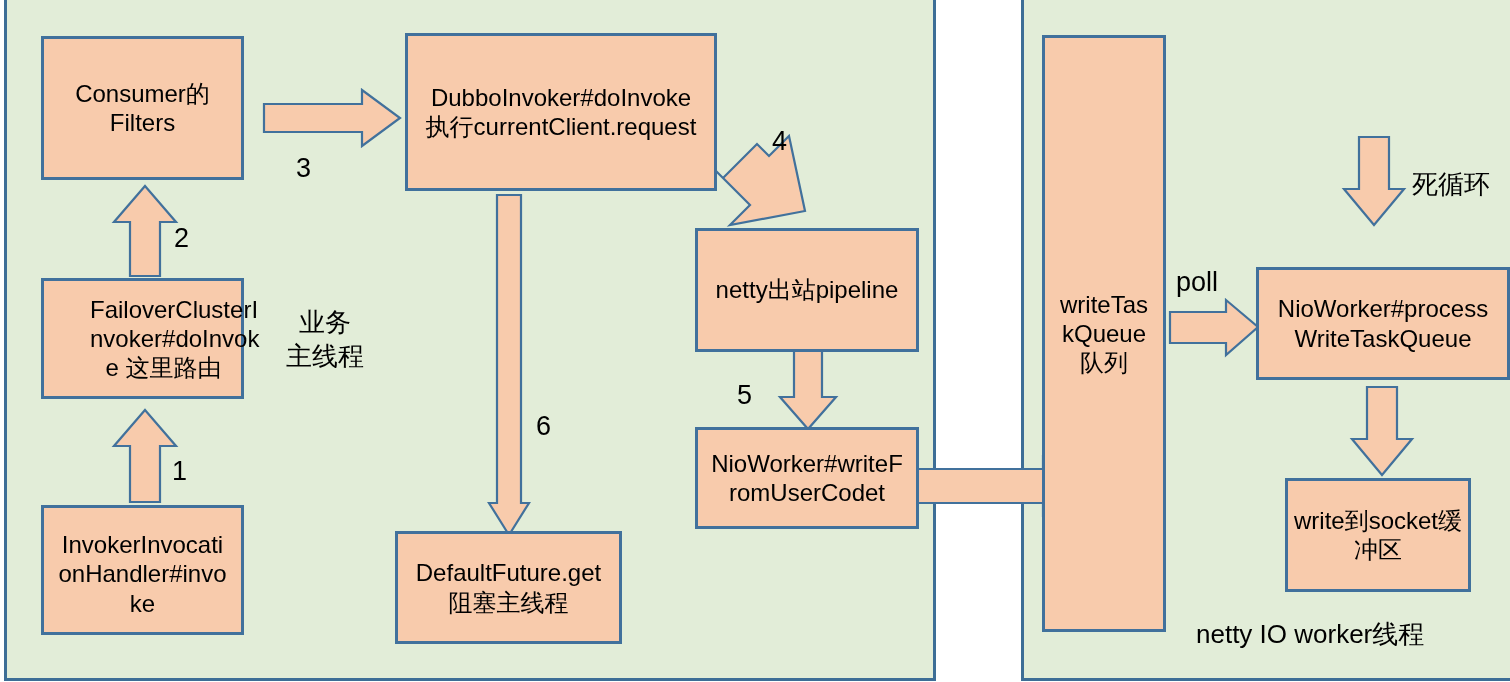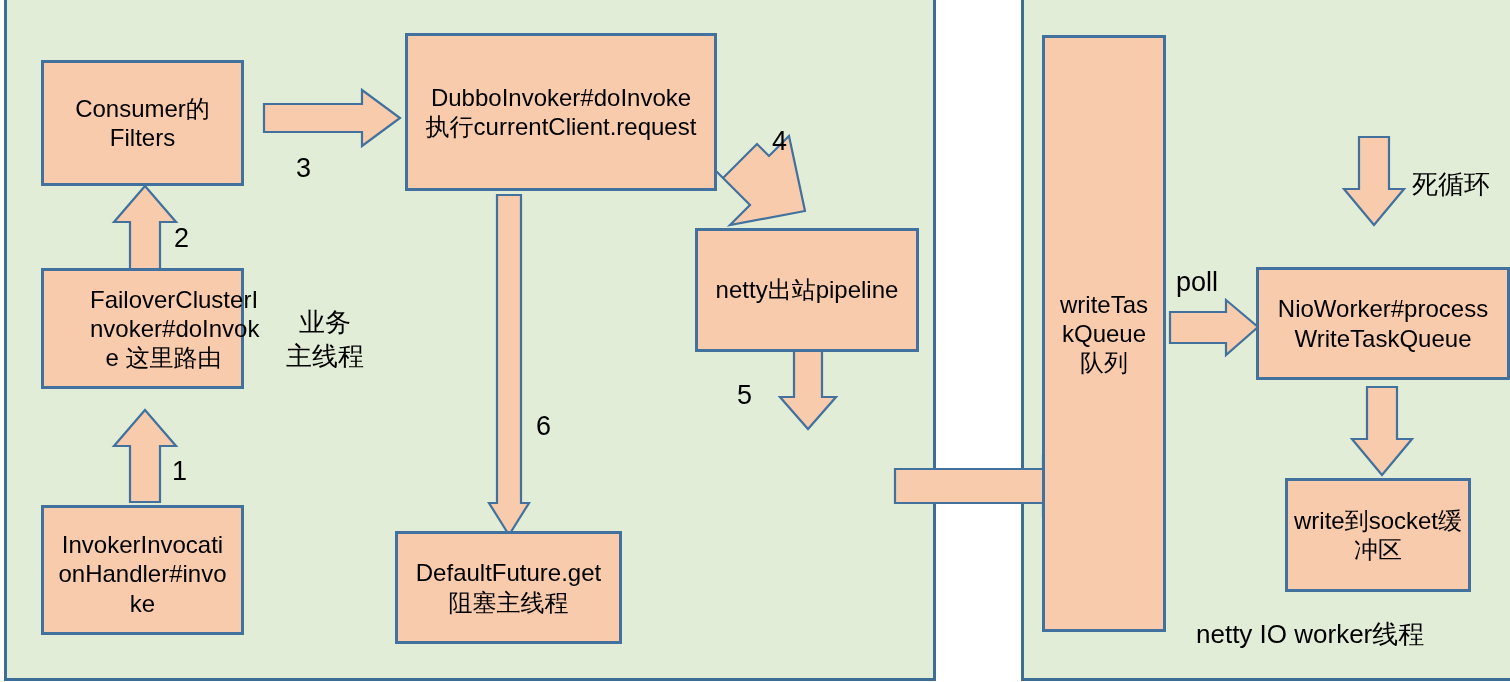--- a/index.html
+++ b/index.html
@@ -90,26 +90,26 @@
   </svg>
 
   <svg class="arrow-svg" style="left:1342px; top:135px; width:64px; height:92px;" viewBox="0 0 64 92">
     <polygon class="arrow-shape" points="17,2 47,2 47,54 62,54 32,90 2,54 17,54"></polygon>
   </svg>
 
   <svg class="arrow-svg" style="left:1350px; top:385px; width:64px; height:92px;" viewBox="0 0 64 92">
     <polygon class="arrow-shape" points="17,2 47,2 47,54 62,54 32,90 2,54 17,54"></polygon>
   </svg>
 
-  <div class="box" style="left:41px; top:60px; width:203px; height:126px; font-size:24px;">
+  <div class="box" style="left:41px; top:36px; width:203px; height:144px; font-size:24px;">
     <span style="white-space:pre-line;">Consumer的
 Filters</span>
   </div>
 
-  <div class="box" style="left:41px; top:268px; width:203px; height:121px; font-size:24px;padding-left:46px;">
+  <div class="box" style="left:41px; top:278px; width:203px; height:121px; font-size:24px;padding-left:46px;">
     <span style="white-space:pre-line;">FailoverClusterI
 nvoker#doInvok
 e 这里路由</span>
   </div>
 
   <div class="box" style="left:41px; top:505px; width:203px; height:130px; font-size:24px;">
     <span style="white-space:pre-line;margin-top:8px;">InvokerInvocati
 onHandler#invo
 ke</span>
   </div>
@@ -121,20 +121,24 @@
 
   <div class="box" style="left:395px; top:531px; width:227px; height:113px; font-size:24px;">
     <span style="white-space:pre-line;">DefaultFuture.get
 阻塞主线程</span>
   </div>
 
   <div class="box" style="left:695px; top:228px; width:224px; height:124px; font-size:24px;">
     <span style="white-space:pre-line;">netty出站pipeline</span>
   </div>
 
+  <div class="box" style="left:695px; top:427px; width:224px; height:102px; font-size:24px;">
+    <span style="white-space:pre-line;">NioWorker#writeF
+romUserCodet</span>
+  </div>
 
   <div class="box" style="left:1042px; top:35px; width:124px; height:597px; font-size:24px;">
     <span style="white-space:pre-line;">writeTas
 kQueue
 队列</span>
   </div>
 
 
   <div class="box" style="left:1256px; top:267px; width:254px; height:113px; font-size:24px;">
     <span style="white-space:pre-line;">NioWorker#process

